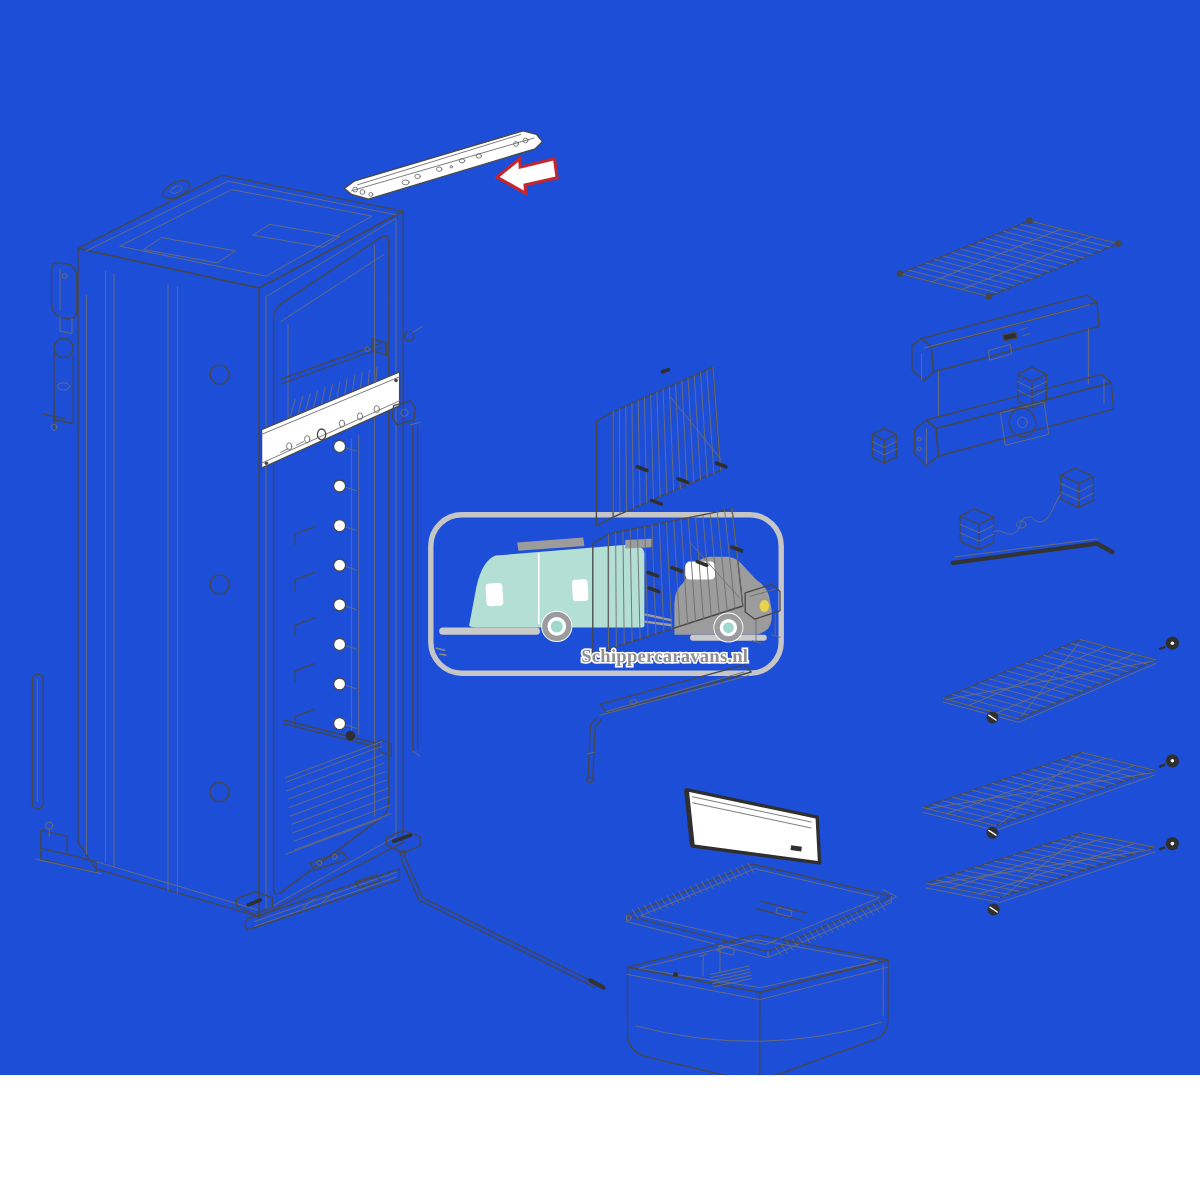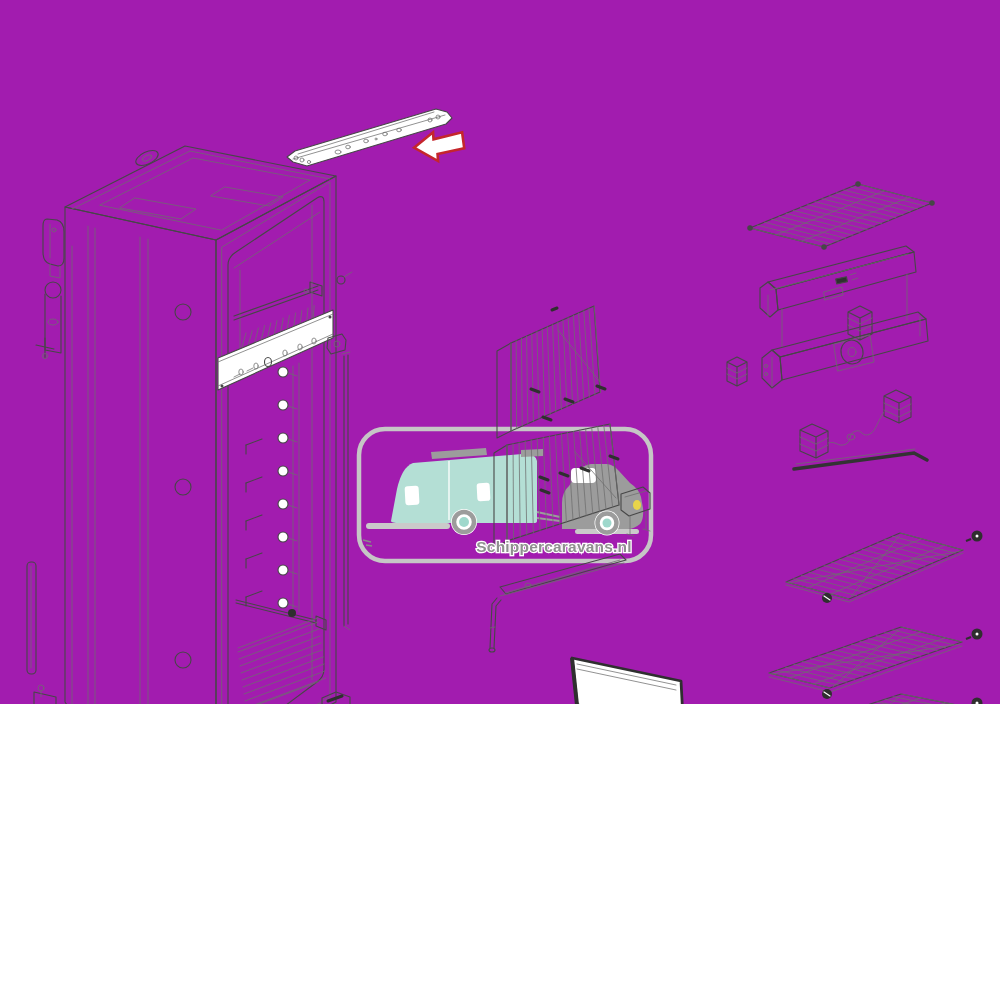--- a/index.html
+++ b/index.html
@@ -1,17 +1,17 @@
 <!DOCTYPE html>
 <html><head>
 <meta charset="utf-8">
 <style>
   html,body{margin:0;padding:0;background:#ffffff;}
-  .page{width:1000px;height:704px;background:#a21caf;overflow:hidden;position:relative;
-        font-family:Liberation Sans, sans-serif;}
+  .page{width:1000px;height:896px;background:#1d4ed8;overflow:hidden;position:relative;
+        font-family:Liberation Serif, serif;}
   svg{display:block;}
   .ln{fill:none;stroke:#474747;stroke-width:1.1;stroke-linejoin:round;stroke-linecap:round;}
   .fine{fill:none;stroke:#6e6e6e;stroke-width:0.75;stroke-linecap:round;}
   .whitefill{fill:#ffffff;stroke:#474747;stroke-width:1.1;stroke-linejoin:round;}
   .darkln{fill:none;stroke:#333333;stroke-width:3.6;stroke-linecap:round;}
   .pin{stroke:#2f2f2f;stroke-width:3;stroke-linecap:round;}
   .wm-text{font-weight:bold;font-size:15.5px;letter-spacing:0.2px;stroke:#ffffff;stroke-width:2.6px;paint-order:stroke;}
 </style>
 </head>
 <body>

